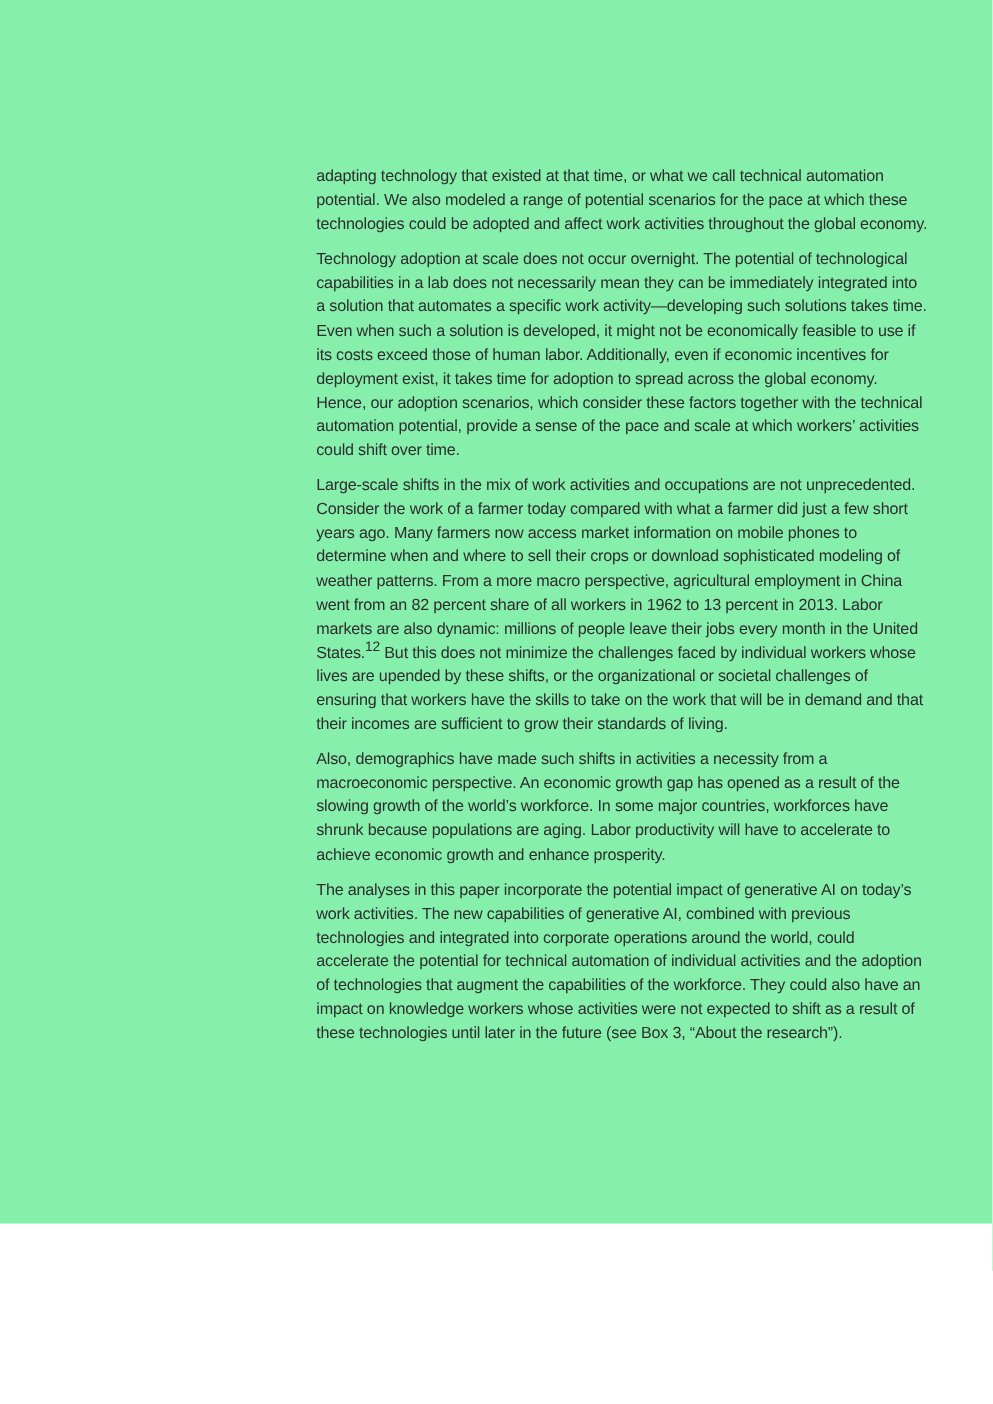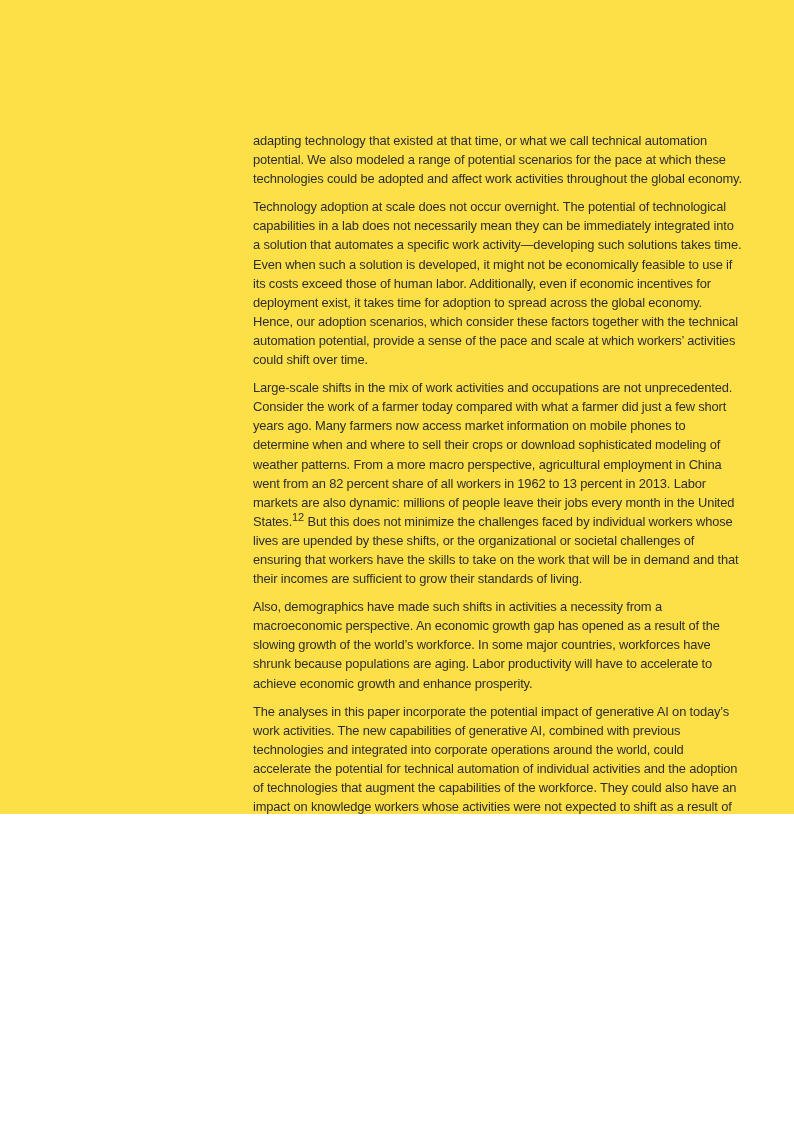--- a/index.html
+++ b/index.html
@@ -1,21 +1,21 @@
 <!DOCTYPE html>
 <html><head>
 <meta charset="utf-8">
 <style>
   * { margin: 0; padding: 0; box-sizing: border-box; }
   html, body { background: #ffffff; }
   .page {
     position: relative;
     width: 794px;
-    height: 814px;
-    background: #fde047;
+    height: 979px;
+    background: #86efac;
     overflow: hidden;
     font-family: "Liberation Sans", sans-serif;
   }
   .body-copy {
     position: absolute;
     left: 253px;
     top: 131px;
     width: 489px;
     font-size: 12.9px;
     line-height: 19.1px;
@@ -66,21 +66,20 @@
 
   <div class="body-copy">
     <p>adapting technology that existed at that time, or what we call technical automation potential. We also modeled a range of potential scenarios for the pace at which these technologies could be adopted and affect work activities throughout the global economy.</p>
     <p>Technology adoption at scale does not occur overnight. The potential of technological capabilities in a lab does not necessarily mean they can be immediately integrated into a solution that automates a specific work activity—developing such solutions takes time. Even when such a solution is developed, it might not be economically feasible to use if its costs exceed those of human labor. Additionally, even if economic incentives for deployment exist, it takes time for adoption to spread across the global economy. Hence, our adoption scenarios, which consider these factors together with the technical automation potential, provide a sense of the pace and scale at which workers’ activities could shift over time.</p>
     <p><span>Large-scale shifts in the mix of work activities and occupations are not unprecedented. Consider the work of a farmer today compared with what a farmer did just a few short years ago. Many farmers now access market information on mobile phones to determine when and where to sell their crops or download sophisticated modeling of weather patterns. From a more macro perspective, agricultural employment in China went from an 82 percent share of all workers in 1962 to 13 percent in 2013. Labor markets are also dynamic: millions of people leave their jobs every month in the United States.</span><sup>12</sup><span> But this does not minimize the challenges faced by individual workers whose lives are upended by these shifts, or the organizational or societal challenges of ensuring that workers have the skills to take on the work that will be in demand and that their incomes are sufficient to grow their standards of living.</span></p>
     <p>Also, demographics have made such shifts in activities a necessity from a macroeconomic perspective. An economic growth gap has opened as a result of the slowing growth of the world’s workforce. In some major countries, workforces have shrunk because populations are aging. Labor productivity will have to accelerate to achieve economic growth and enhance prosperity.</p>
     <p>The analyses in this paper incorporate the potential impact of generative AI on today’s work activities. The new capabilities of generative AI, combined with previous technologies and integrated into corporate operations around the world, could accelerate the potential for technical automation of individual activities and the adoption of technologies that augment the capabilities of the workforce. They could also have an impact on knowledge workers whose activities were not expected to shift as a result of these technologies until later in the future (see Box 3, “About the research”).</p>
   </div>
 
   <div class="pullquote">
-    <div>achieve economic growth</div>
   </div>
 
   <div class="footer">
     <span class="footer-title">The economic potential of generative AI: The next productivity frontier</span>
     <span class="footer-page">55</span>
   </div>
 
 </div>
 
 </body></html>

